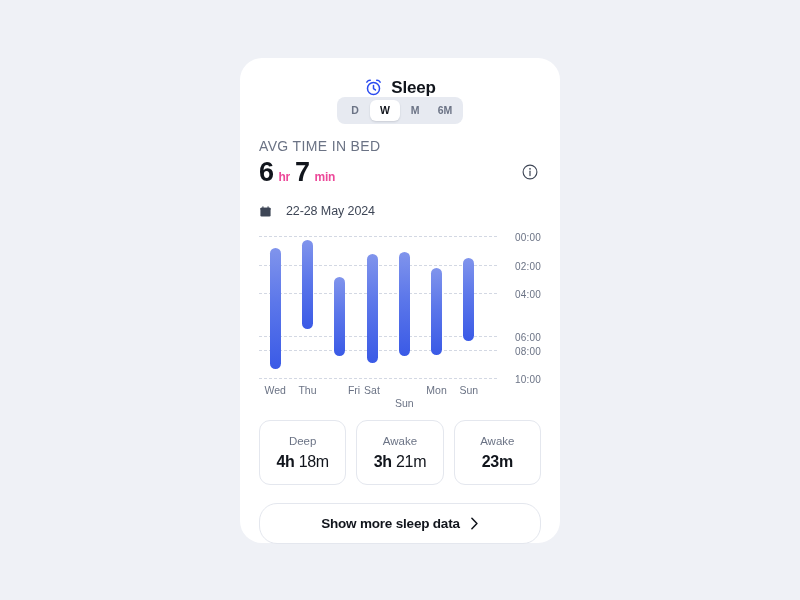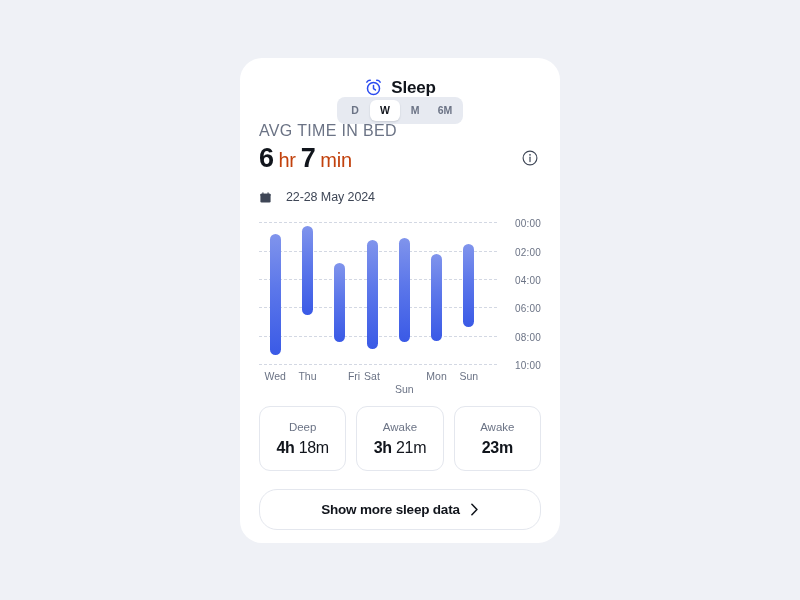--- a/index.html
+++ b/index.html
@@ -84,22 +84,22 @@
     user-select: none;
   }
   .seg.active {
     background: #ffffff;
     color: #11151c;
     box-shadow: 0 1px 2px rgba(20,25,40,0.14);
   }
 
   
   .avg-label {
-    margin-top: 14px;
-    font-size: 16px;
+    margin-top: 30px;
+    font-size: 14px;
     letter-spacing: 0.35px;
     color: #6b7385;
     font-weight: 400;
   }
 
   .bigline-row {
     display: flex;
     align-items: center;
     justify-content: space-between;
     margin-top: 4px;
@@ -110,23 +110,23 @@
     gap: 5px;
     color: #11151c;
   }
   .bignum {
     font-size: 27px;
     font-weight: 700;
     letter-spacing: -0.6px;
     line-height: 1.05;
   }
   .bigunit {
-    font-size: 20px;
-    font-weight: 400;
-    color: #c2410c;
+    font-size: 12px;
+    font-weight: 700;
+    color: #ec4899;
     letter-spacing: -0.2px;
   }
   .info-icon {
     width: 18px;
     height: 18px;
     display: block;
     flex: none;
     margin-right: 2px;
   }
 
@@ -312,21 +312,21 @@
       <div class="plot" id="plot">
           <div class="gridline" style="top: 0px;">
             <div class="axis-label">00:00</div>
           </div>
           <div class="gridline" style="top: 28.4px;">
             <div class="axis-label">02:00</div>
           </div>
           <div class="gridline" style="top: 56.8px;">
             <div class="axis-label">04:00</div>
           </div>
-          <div class="gridline" style="top: 85px;">
+          <div class="gridline" style="top: 100px;">
             <div class="axis-label">06:00</div>
           </div>
           <div class="gridline" style="top: 113.6px;">
             <div class="axis-label">08:00</div>
           </div>
           <div class="gridline" style="top: 142px;">
             <div class="axis-label">10:00</div>
           </div>
           <div class="bar" style="top: 12.07px; height: 120.7px; left: 10.6429px;"></div>
           <div class="bar" style="top: 3.976px; height: 88.324px; left: 42.9286px;"></div>

